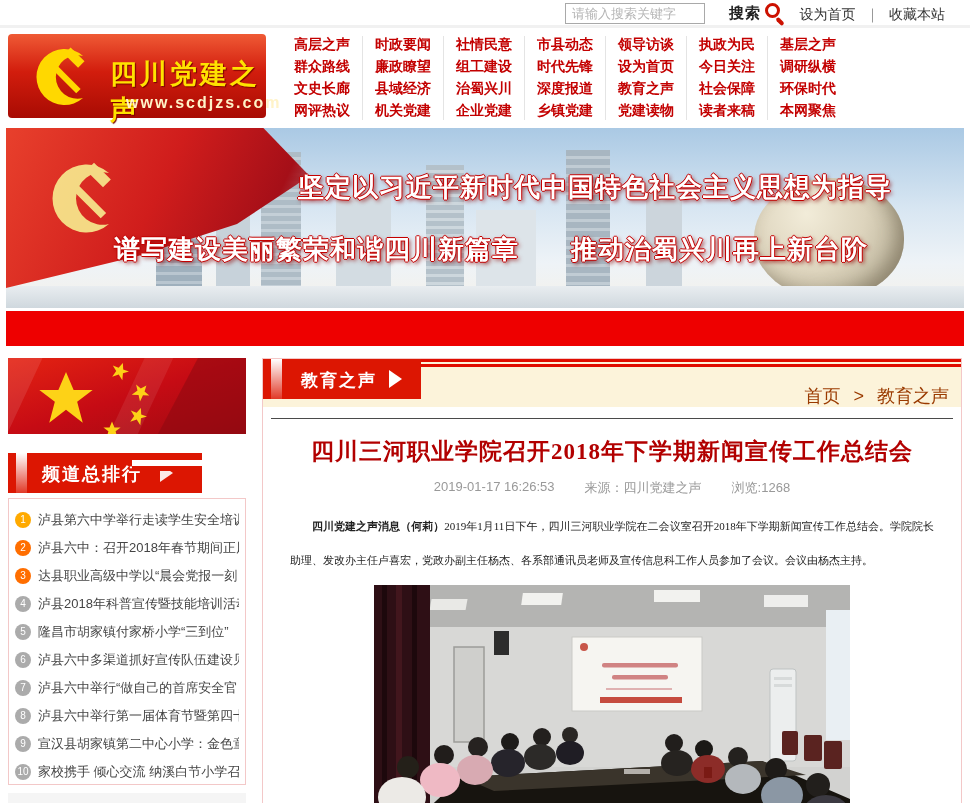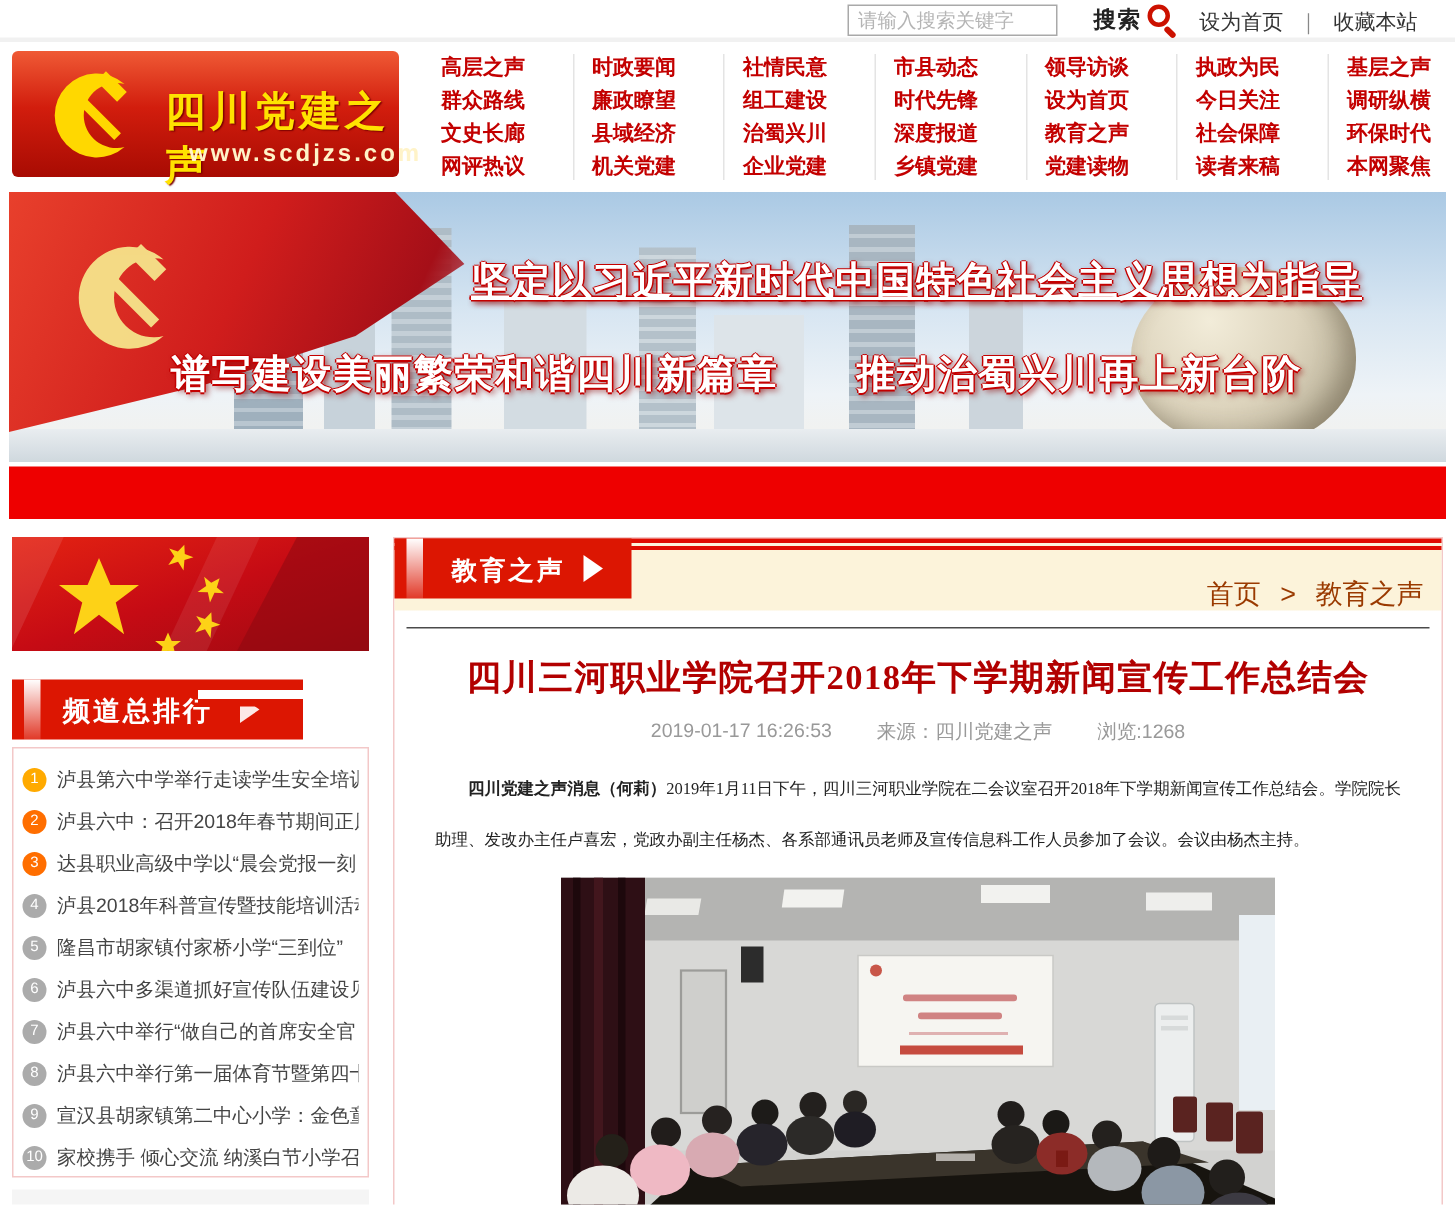--- a/index.html
+++ b/index.html
@@ -44,21 +44,21 @@
   .site-name {
     position:absolute; left:102px; top:22px; font-size:27px; font-weight:bold;
     color:#ffe200; letter-spacing:3px; text-shadow:1px 1px 1px #7a0000;
   }
   .site-url {
     position:absolute; left:118px; top:60px; font-size:16px; font-weight:bold;
     color:#fff3c8; letter-spacing:2px;
   }
   .mainnav {
     position:absolute; left:282px; top:36px; width:684px; height:84px;
-    display:flex; justify-content:space-between;
+    display:flex; 
   }
   .nav-col {
     display:flex; flex-direction:column; justify-content:space-between;
     padding:0 12px;
   }
   .nav-col + .nav-col { border-left:1px solid #e4e4e4; }
   .nav-col a {
     color:#c30000; font-size:14px; font-weight:bold; text-decoration:none;
     white-space:nowrap; cursor:pointer;
   }
@@ -84,21 +84,21 @@
     background:linear-gradient(115deg,#e8402c 0%,#d01d1c 45%,#a50f18 75%,rgba(165,15,24,0) 100%);
     clip-path:polygon(0 0,78% 0,92% 30%,70% 60%,40% 80%,0 100%);
   }
   .flag-wave svg { position:absolute; left:30px; top:28px; opacity:.92; }
   .slogan {
     position:absolute; white-space:nowrap; color:#fff; font-weight:bold;
     font-family:"Liberation Serif", serif; font-size:26px; letter-spacing:1px;
     text-shadow:-1px 0 #c40000,1px 0 #c40000,0 -1px #c40000,0 1px #c40000,
       2px 2px 4px rgba(140,0,0,.8);
   }
-  .slogan1 { left:308px; top:42px;text-decoration:underline; }
+  .slogan1 { left:292px; top:42px; }
   .slogan2 { left:108px; top:104px; }
   .slogan2 .gap { display:inline-block; width:52px; }
   
   .red-band {
     position:absolute; left:6px; top:311px; width:958px; height:35px; background:#ee0000;
   }
   
   .sidebar { position:absolute; left:8px; top:358px; width:238px; }
   .flag-box { width:238px; height:76px; overflow:hidden; }
   .rank-header {

